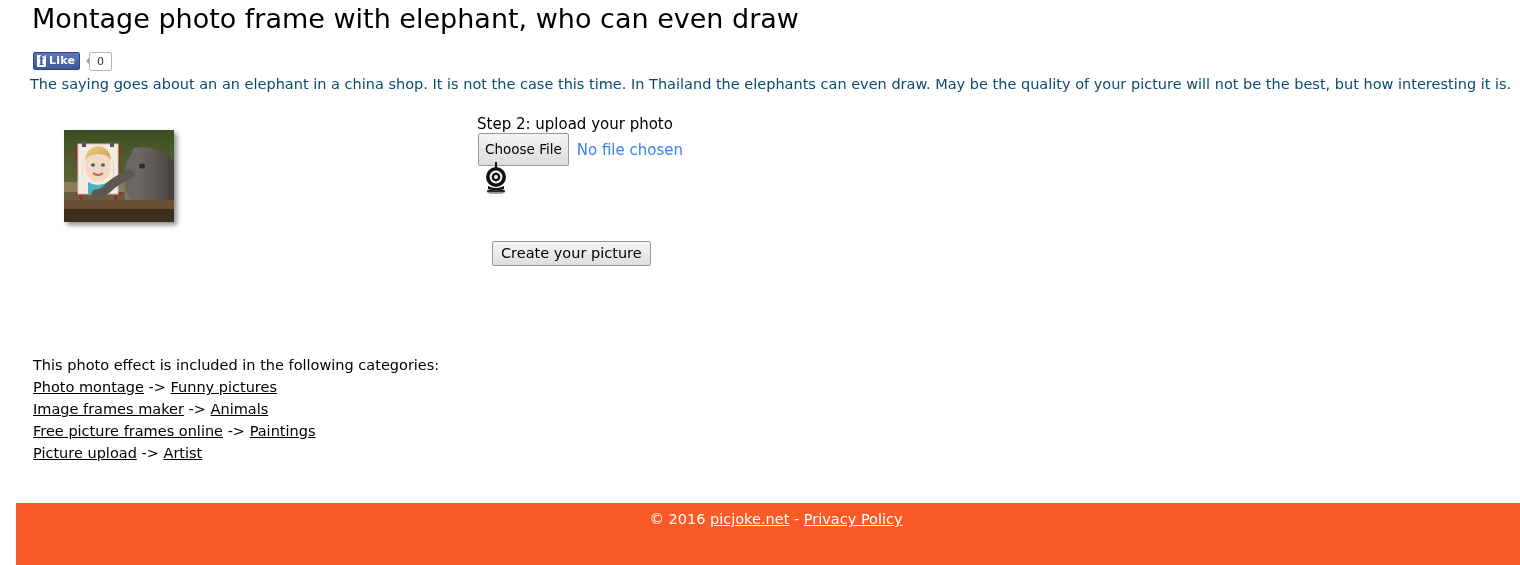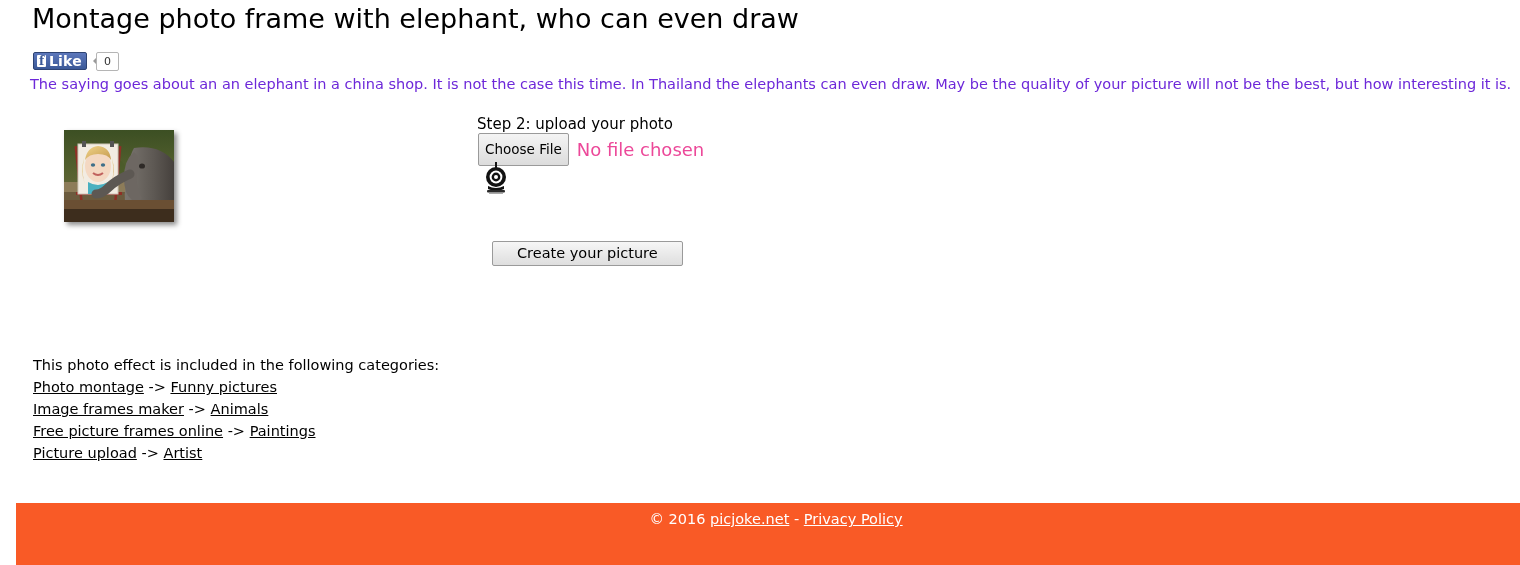--- a/index.html
+++ b/index.html
@@ -64,21 +64,21 @@
     line-height: 12px;
     width: 9px;
     height: 12px;
     text-align: center;
     border-radius: 1px;
     margin-right: 3px;
     display: inline-block;
   }
   .fb-like-label {
     color: #ffffff;
-    font-size: 14px;
+    font-size: 11px;
     font-weight: bold;
     letter-spacing: 0.2px;
     line-height: 12px;
   }
   .fb-count-wrap {
     position: relative;
     margin-left: 6px;
     display: flex;
     align-items: center;
   }
@@ -101,21 +101,21 @@
   }
 
   
   .description {
     position: absolute;
     left: 14px;
     top: 75px;
     font-size: 14.5px;
     line-height: 18px;
     white-space: nowrap;
-    color: #6d28d9;
+    color: #0c4a6e;
   }
 
   
   .sample-wrap {
     position: absolute;
     left: 48px;
     top: 130px;
     width: 110px;
     height: 92px;
     box-shadow: 3px 3px 5px rgba(0,0,0,0.45);
@@ -151,23 +151,23 @@
     font-size: 13.5px;
     line-height: 15px;
     padding: 8px 6px;
     color: #000;
     background: linear-gradient(#f4f4f4, #dcdcdc);
     border: 1px solid #9a9a9a;
     border-radius: 2px;
     cursor: default;
   }
   .file-status {
-    font-size: 18px;
+    font-size: 15px;
     margin-left: 8px;
-    color: #ec4899;
+    color: #3b82f6;
     white-space: nowrap;
   }
 
   
   .webcam-icon {
     position: absolute;
     left: 467px;
     top: 162px;
     width: 26px;
     height: 32px;
@@ -175,21 +175,21 @@
   }
 
   
   .create-btn {
     position: absolute;
     left: 476px;
     top: 241px;
     font-family: "DejaVu Sans", "Liberation Sans", sans-serif;
     font-size: 14.5px;
     line-height: 17px;
-    padding: 3px 24px;
+    padding: 3px 8px;
     color: #000;
     background: linear-gradient(#f6f6f6, #dedede);
     border: 1px solid #9a9a9a;
     border-radius: 2px;
     cursor: pointer;
   }
 
   
   .categories {
     position: absolute;

